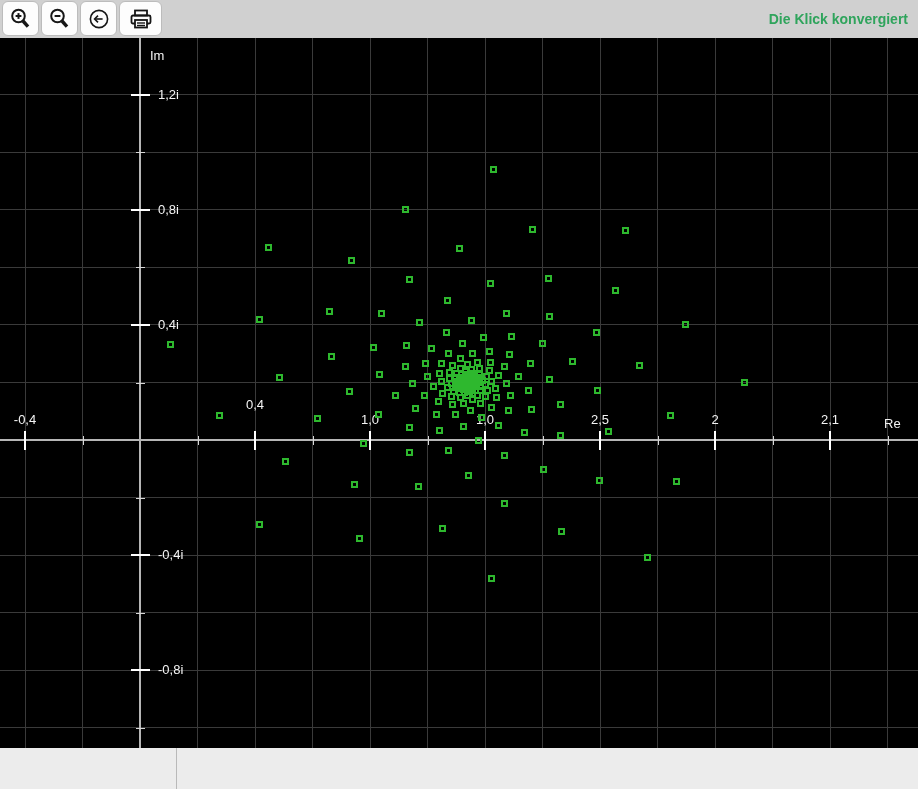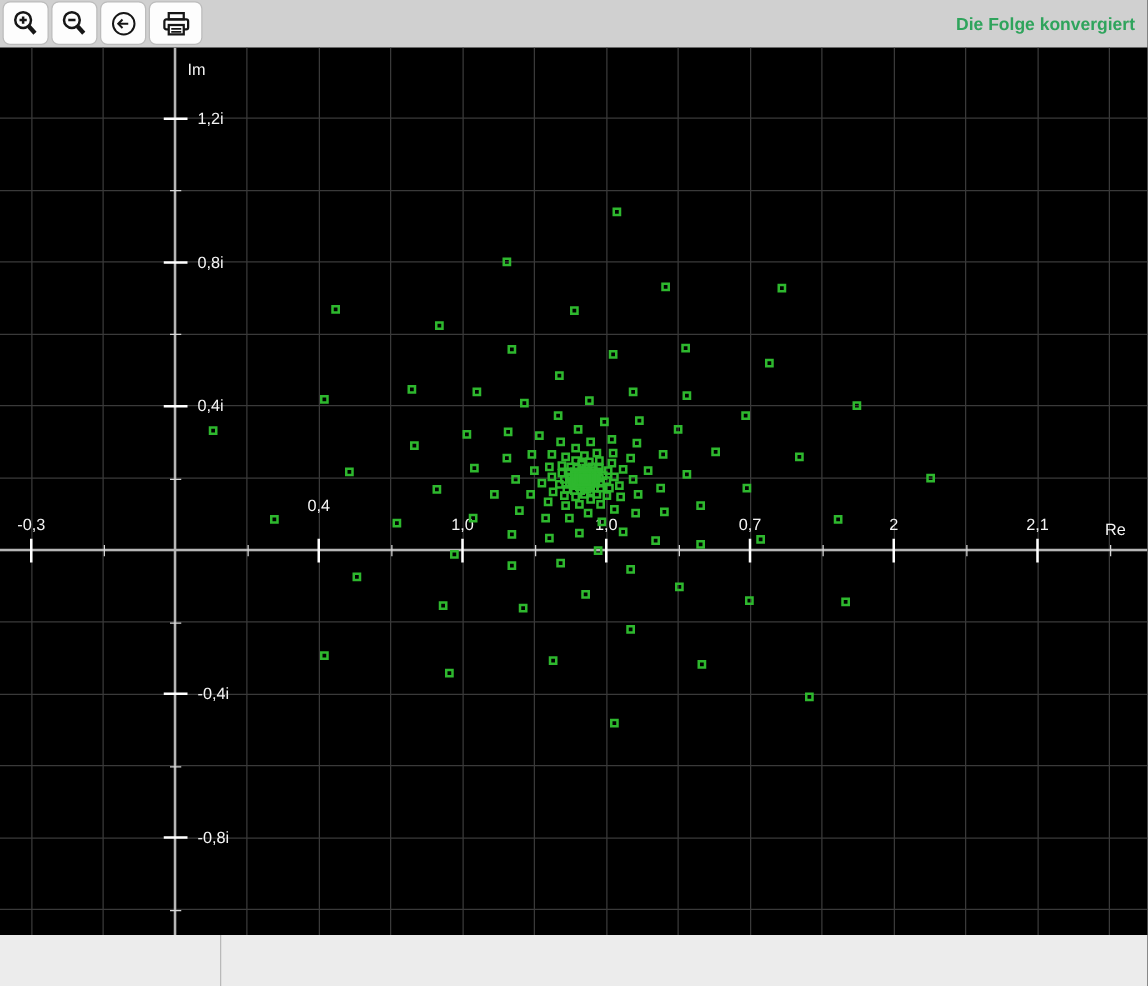--- a/index.html
+++ b/index.html
@@ -73,21 +73,21 @@
       <span>
         <svg width="26" height="24" viewBox="0 0 26 24" fill="none" stroke="#161616">
           <rect x="7" y="3.5" width="12" height="5" stroke-width="1.8"></rect>
           <rect x="3.5" y="8.5" width="19" height="8" rx="1.5" stroke-width="1.8"></rect>
           <rect x="7" y="13" width="12" height="7.5" stroke-width="1.8" fill="#fdfdfd"></rect>
           <line x1="9" y1="16" x2="17" y2="16" stroke-width="1.4"></line>
           <line x1="9" y1="18.5" x2="17" y2="18.5" stroke-width="1.4"></line>
         </svg>
       </span>
     </button>
-    <div class="title" style="color: rgb(47, 164, 92);">Die Folge konvergiert</div>
+    <div class="title" style="color: rgb(47, 164, 92);">Die Klick konvergiert</div>
   </div>
 
   <div class="canvas" id="canvas">
     <div id="grid-layer">
         <div class="gridline" style="left: 24.5128px; top: 0px; width: 1px; height: 710px;"></div>
         <div class="gridline" style="left: 82.0136px; top: 0px; width: 1px; height: 710px;"></div>
         <div class="gridline" style="left: 139.514px; top: 0px; width: 1px; height: 710px;"></div>
         <div class="gridline" style="left: 197.015px; top: 0px; width: 1px; height: 710px;"></div>
         <div class="gridline" style="left: 254.516px; top: 0px; width: 1px; height: 710px;"></div>
         <div class="gridline" style="left: 312.017px; top: 0px; width: 1px; height: 710px;"></div>
@@ -119,29 +119,29 @@
         <div class="axisline" style="left: 0px; top: 401.017px; width: 918px; height: 2px;"></div>
         <div class="tick-minor" style="left: 82.5136px; top: 398.017px; width: 1px; height: 9px;"></div>
         <div class="tick-minor" style="left: 197.515px; top: 398.017px; width: 1px; height: 9px;"></div>
         <div class="tick-minor" style="left: 312.517px; top: 398.017px; width: 1px; height: 9px;"></div>
         <div class="tick-minor" style="left: 427.518px; top: 398.017px; width: 1px; height: 9px;"></div>
         <div class="tick-minor" style="left: 542.52px; top: 398.017px; width: 1px; height: 9px;"></div>
         <div class="tick-minor" style="left: 657.521px; top: 398.017px; width: 1px; height: 9px;"></div>
         <div class="tick-minor" style="left: 772.523px; top: 398.017px; width: 1px; height: 9px;"></div>
         <div class="tick-minor" style="left: 887.525px; top: 398.017px; width: 1px; height: 9px;"></div>
         <div class="tick-major" style="left: 24.0128px; top: 393.017px; width: 2px; height: 19px;"></div>
-        <div class="axlab xlab" style="left: 25.0128px; top: 374.017px;">-0,3</div>
+        <div class="axlab xlab" style="left: 25.0128px; top: 374.017px;">-0,4</div>
         <div class="tick-major" style="left: 254.016px; top: 393.017px; width: 2px; height: 19px;"></div>
         <div class="axlab xlab" style="left: 255.016px; top: 359px; text-align: center;">0,4</div>
         <div class="tick-major" style="left: 369.018px; top: 393.017px; width: 2px; height: 19px;"></div>
         <div class="axlab xlab" style="left: 370.018px; top: 374.017px;">1,0</div>
         <div class="tick-major" style="left: 484.019px; top: 393.017px; width: 2px; height: 19px;"></div>
         <div class="axlab xlab" style="left: 485.019px; top: 374.017px;">1,0</div>
         <div class="tick-major" style="left: 599.021px; top: 393.017px; width: 2px; height: 19px;"></div>
-        <div class="axlab xlab" style="left: 600.021px; top: 374.017px;">0,7</div>
+        <div class="axlab xlab" style="left: 600.021px; top: 374.017px;">2,5</div>
         <div class="tick-major" style="left: 714.022px; top: 393.017px; width: 2px; height: 19px;"></div>
         <div class="axlab xlab" style="left: 715.022px; top: 374.017px;">2</div>
         <div class="tick-major" style="left: 829.024px; top: 393.017px; width: 2px; height: 19px;"></div>
         <div class="axlab xlab" style="left: 830.024px; top: 374.017px;">2,1</div>
         <div class="tick-minor" style="left: 136.014px; top: 689.583px; width: 9px; height: 1px;"></div>
         <div class="tick-minor" style="left: 136.014px; top: 574.557px; width: 9px; height: 1px;"></div>
         <div class="tick-minor" style="left: 136.014px; top: 459.53px; width: 9px; height: 1px;"></div>
         <div class="tick-minor" style="left: 136.014px; top: 344.504px; width: 9px; height: 1px;"></div>
         <div class="tick-minor" style="left: 136.014px; top: 229.478px; width: 9px; height: 1px;"></div>
         <div class="tick-minor" style="left: 136.014px; top: 114.451px; width: 9px; height: 1px;"></div>

